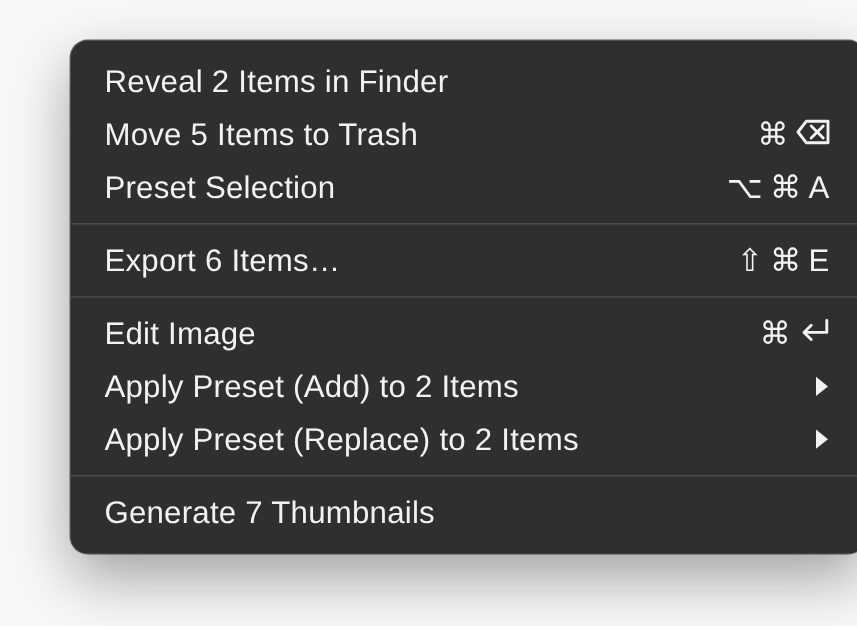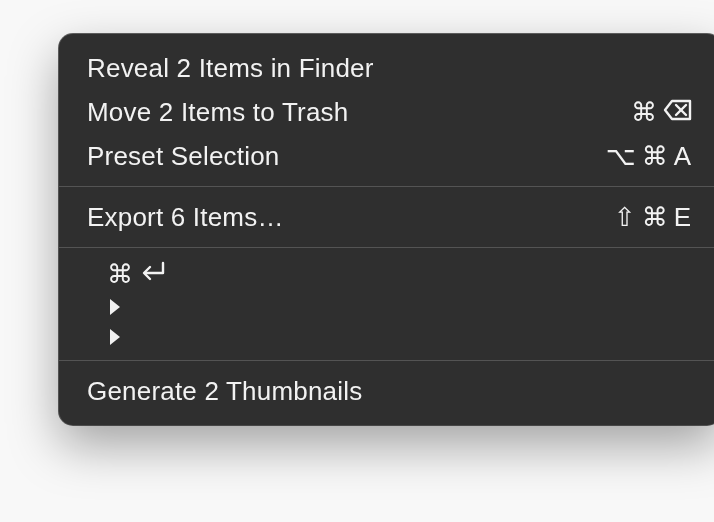--- a/index.html
+++ b/index.html
@@ -96,21 +96,21 @@
 </head>
 <body>
 
 <div class="menu">
 
   <div class="section">
     <div class="item">
       <span class="label">Reveal 2 Items in Finder</span>
     </div>
     <div class="item">
-      <span class="label">Move 2 Items to Trash</span>
+      <span class="label">Move 5 Items to Trash</span>
       <span class="right">
         <span class="shortcut">
           <span class="glyph">⌘</span>
           <span class="glyph del-icon">
             <svg viewBox="0 0 30 22">
                 <path d="M9 2 H27 V20 H9 L2 11 Z"></path>
                 <path d="M13 6 L23 16"></path>
                 <path d="M23 6 L13 16"></path>
               </svg>
           </span>
@@ -141,53 +141,56 @@
           <span class="glyph">E</span>
         </span>
       </span>
     </div>
   </div>
 
   <div class="divider"></div>
 
   <div class="section">
     <div class="item">
+      <span class="label">Edit Image</span>
       <span class="right">
         <span class="shortcut">
           <span class="glyph">⌘</span>
           <span class="glyph enter-icon">
             <svg viewBox="0 0 28 22">
                 <path d="M24 2 V12 H6"></path>
                 <path d="M11 6 L5 12 L11 18"></path>
               </svg>
           </span>
         </span>
       </span>
     </div>
     <div class="item">
+      <span class="label">Apply Preset (Add) to 2 Items</span>
       <span class="right">
         <span class="submenu-arrow">
           <svg viewBox="0 0 16 20">
               <path d="M3 2 L13 10 L3 18 Z"></path>
             </svg>
         </span>
       </span>
     </div>
     <div class="item">
+      <span class="label">Apply Preset (Replace) to 2 Items</span>
       <span class="right">
         <span class="submenu-arrow">
           <svg viewBox="0 0 16 20">
               <path d="M3 2 L13 10 L3 18 Z"></path>
             </svg>
         </span>
       </span>
     </div>
   </div>
 
   <div class="divider"></div>
 
   <div class="section">
     <div class="item">
-      <span class="label">Generate 2 Thumbnails</span>
+      <span class="label">Generate 7 Thumbnails</span>
     </div>
   </div>
 
 </div>
 
 </body></html>

